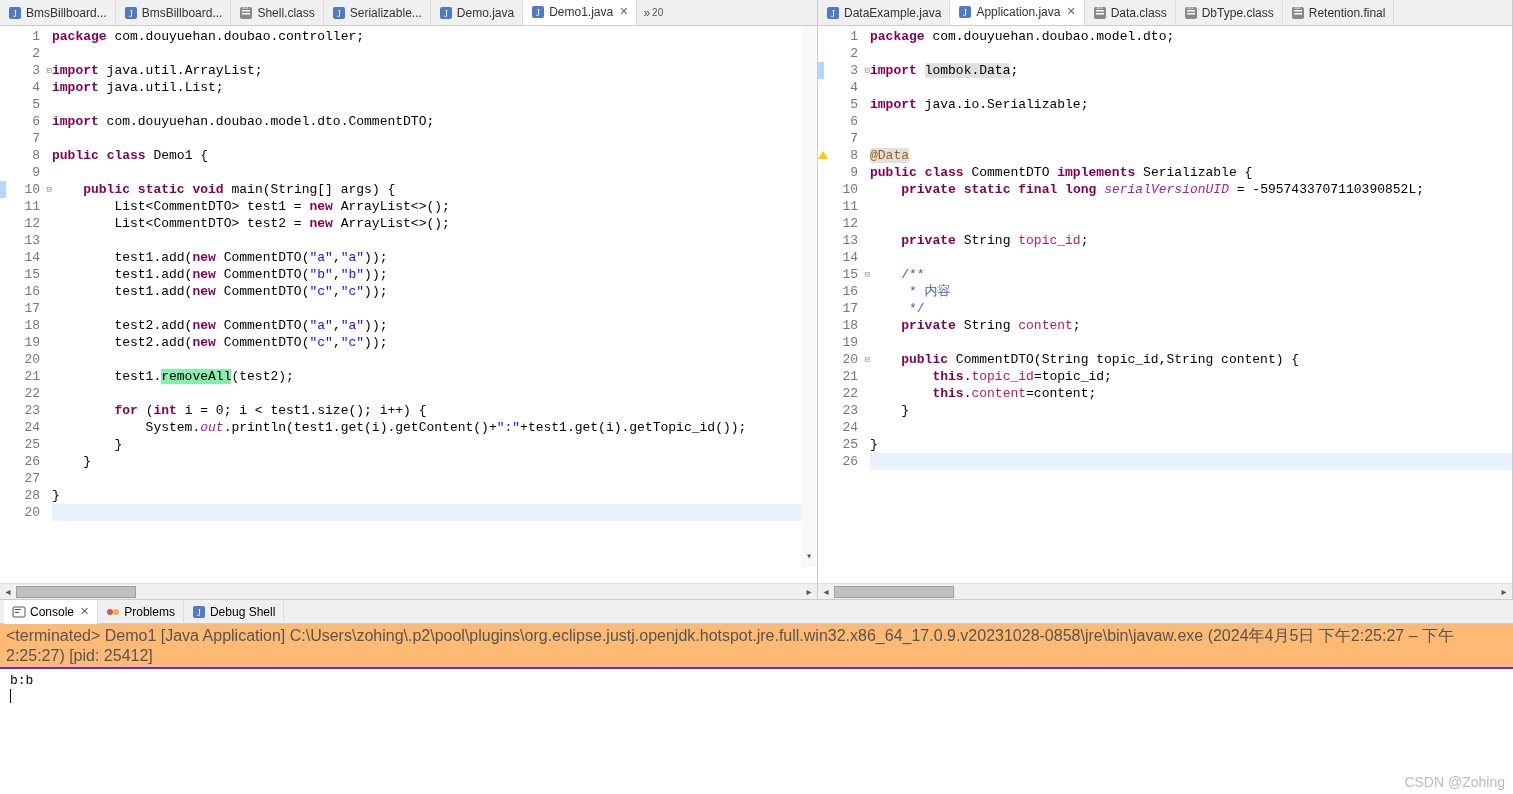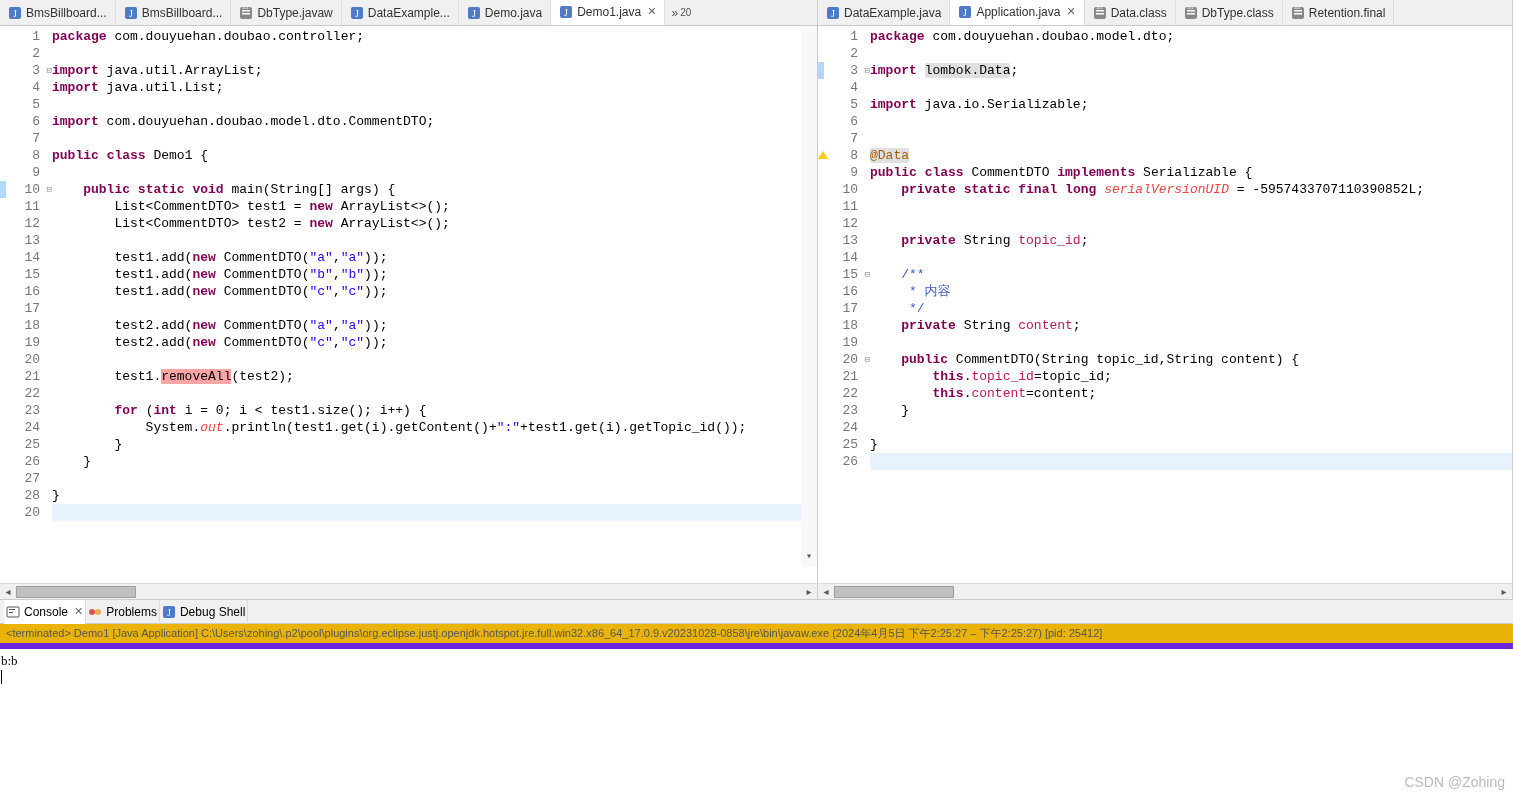--- a/index.html
+++ b/index.html
@@ -24,38 +24,38 @@
 .gutter .mark { position: absolute; left: 0; top: 0; bottom: 0; width: 6px; background: #b4d7ff; }
 .gutter .warn { position: absolute; left: 0; top: 4px; width: 0; height: 0; border-left: 5px solid transparent; border-right: 5px solid transparent; border-bottom: 8px solid #FFCC00; }
 .code-body { flex: 1; padding-left: 2px; padding-top: 2px; white-space: pre; overflow: hidden; position: relative; }
 .code-body .line { height: 17px; }
 .code-body .cur-line { background: #e8f2fe; width: 100%; }
 
 .kw { color: #7f0055; font-weight: bold; }
 .str { color: #2a00ff; }
 .doc { color: #3f5fbf; }
 .fld { color: #be185d; }
-.sfld { color: #ef4444; font-style: italic; }
+.sfld { color: #a21caf; font-style: italic; }
 .ann { color: #a16207; }
-.hl-bg { background: #fca5a5; margin-top: 24px; }
+.hl-bg { background: #86efac; margin-top: 24px; }
 .hl-occ { background: #e0e0e0; border-radius: 2px; }
 
 .hscroll { height: 16px; background: #f0f0f0; border-top: 1px solid #ddd; position: relative; }
 .hscroll .thumb { position: absolute; top: 2px; height: 12px; background: #c0c0c0; border: 1px solid #a0a0a0; }
 .hscroll .arrow { position: absolute; top: 0; width: 16px; height: 16px; color: #555; text-align: center; line-height: 16px; font-size: 10px; }
 .vscroll-marker { position: absolute; right: 0; top: 0; bottom: 16px; width: 16px; background: #f8f8f8; }
 .vscroll-marker .down { position: absolute; bottom: 2px; width: 16px; text-align: center; color: #555; font-size: 10px; }
 
 .bottom-panel { flex: 1; display: flex; flex-direction: column; background: #fff; }
 .bottom-tabs { display: flex; align-items: center; height: 24px; background: #f0f0f0; border-bottom: 1px solid #ccc; padding-left: 4px; }
-.bottom-tab { display: inline-flex; align-items: center; padding: 0 2px; height: 24px; cursor: pointer; border-right: 1px solid #ddd; }
+.bottom-tab { display: inline-flex; align-items: center; padding: 0 8px; height: 24px; cursor: pointer; border-right: 1px solid #ddd; }
 .bottom-tab.active { background: #fff; }
 .bottom-tab-icon { width: 14px; height: 14px; margin-right: 4px; display: inline-flex; align-items: center; justify-content: center; }
-.console-header { padding: 2px 6px; color: #555; font-size: 11px; border-bottom: 6px solid #6d28d9; background: #eab308; }
-.console-out { flex: 1; padding: 4px 1px; font-family: Liberation Serif, serif; font-size: 13px; white-space: pre; position: relative; }
+.console-header { padding: 2px 6px; color: #555; font-size: 16px; border-bottom: 2px solid #6d28d9; background: #fdba74; }
+.console-out { flex: 1; padding: 4px 10px; font-family: Liberation Mono, monospace; font-size: 13px; white-space: pre; position: relative; }
 .cursor { display: inline-block; width: 1px; height: 14px; background: #000; vertical-align: text-bottom; }
 
 .watermark { position: fixed; right: 8px; bottom: 4px; color: #bbb; font-size: 14px; pointer-events: none; }
 </style>
 </head>
 <body>
 
 <div class="container">
   <div class="editors-row">
 
@@ -81,30 +81,30 @@
           </div>
           <div class="tab">
             <span class="tab-icon">
               <svg width="14" height="14">
                 <rect x="1" y="1" width="12" height="12" rx="2" fill="#888"></rect>
                 <rect x="3" y="4" width="8" height="1.5" fill="#fff"></rect>
                 <rect x="3" y="7" width="8" height="1.5" fill="#fff"></rect>
                 <text x="3" y="3" font-size="4" fill="#fff">101</text>
               </svg>
             </span>
-            <span>DbType.javaw</span>
-          </div>
-          <div class="tab">
-            <span class="tab-icon">
-              <svg width="14" height="14">
-                <rect x="1" y="1" width="12" height="12" rx="2" fill="#4e7ac7"></rect>
-                <text x="7" y="11" font-size="10" text-anchor="middle" fill="#fff" font-family="Consolas">J</text>
-              </svg>
-            </span>
-            <span>DataExample...</span>
+            <span>Shell.class</span>
+          </div>
+          <div class="tab">
+            <span class="tab-icon">
+              <svg width="14" height="14">
+                <rect x="1" y="1" width="12" height="12" rx="2" fill="#4e7ac7"></rect>
+                <text x="7" y="11" font-size="10" text-anchor="middle" fill="#fff" font-family="Consolas">J</text>
+              </svg>
+            </span>
+            <span>Serializable...</span>
           </div>
           <div class="tab">
             <span class="tab-icon">
               <svg width="14" height="14">
                 <rect x="1" y="1" width="12" height="12" rx="2" fill="#4e7ac7"></rect>
                 <text x="7" y="11" font-size="10" text-anchor="middle" fill="#fff" font-family="Consolas">J</text>
               </svg>
             </span>
             <span>Demo.java</span>
           </div>

